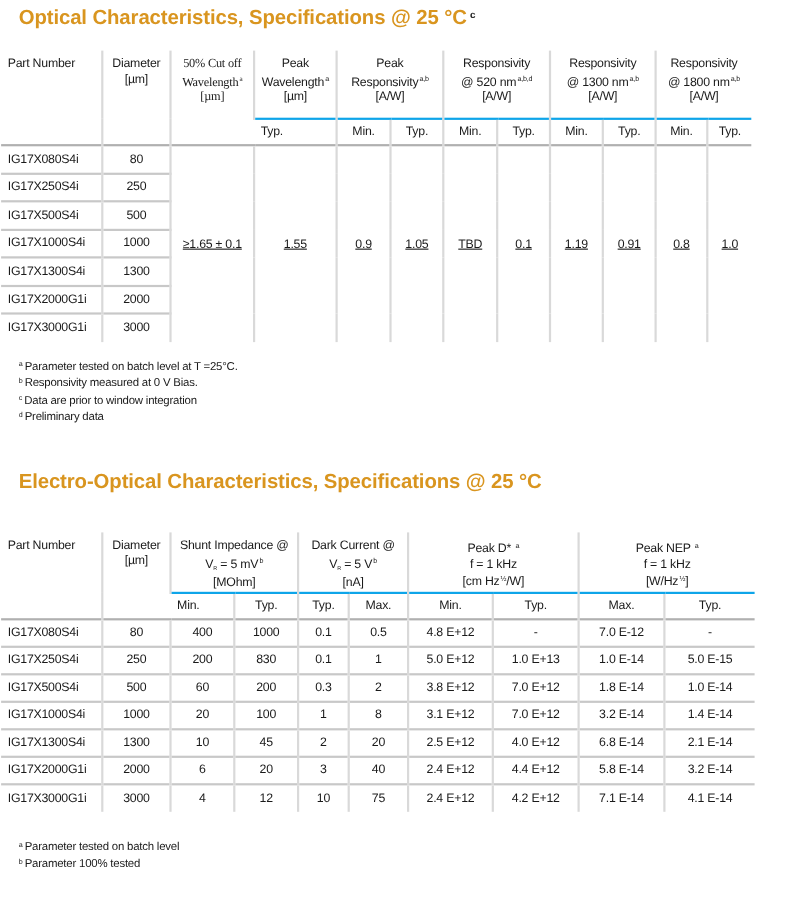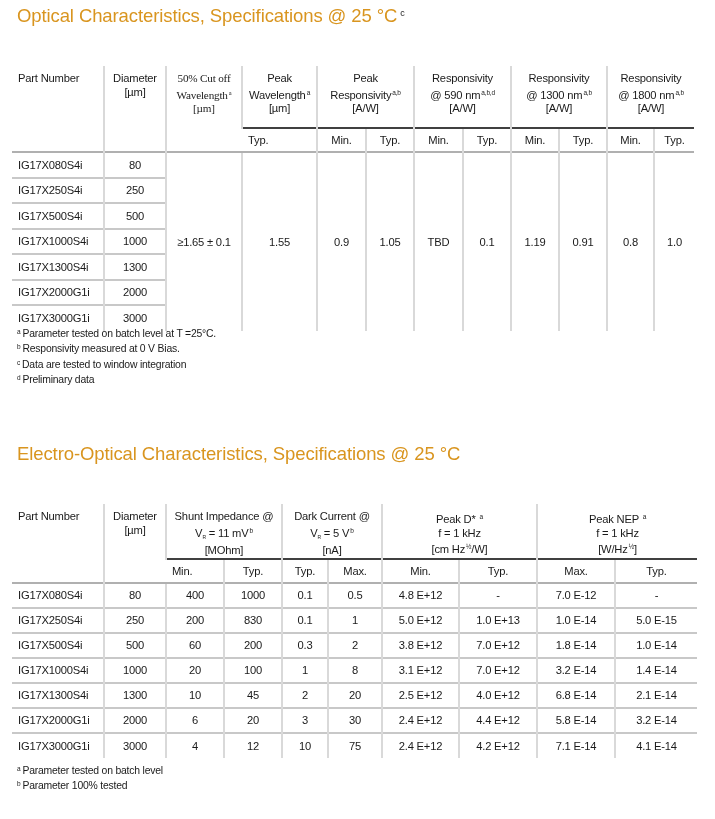--- a/index.html
+++ b/index.html
@@ -4,49 +4,48 @@
 <style>
   * { box-sizing: border-box; margin: 0; padding: 0; }
   html, body { width: 715px; height: 819px; background: #ffffff; overflow: hidden; }
   body { font-family: "Liberation Sans", "DejaVu Sans", sans-serif; color: #1a1a1a; position: relative; }
 
   .section-title {
     position: absolute;
     left: 17px;
     font-size: 18.5px;
     color: #d9951f;
-    font-weight: normal;
+    font-weight: bold;
     letter-spacing: -0.1px;
     white-space: nowrap;
   }
   .section-title sup { font-size: 9px; color: #222; vertical-align: 6px; margin-left: 3px; }
 
   table.spec {
     position: absolute;
-    left: 12px;
+    left: 1px;
     border-collapse: collapse;
     font-size: 11.2px;
     letter-spacing: -0.2px;
-    margin-top: 20px;
   }
   table.spec th, table.spec td {
     font-weight: normal;
     text-align: center;
     vertical-align: top;
     padding: 0;
     border-left: 2px solid #d9d9d9;
     white-space: nowrap;
   }
   table.spec th:first-child, table.spec td:first-child { border-left: none; text-align: left; padding-left: 6px; }
   table.spec .hdr th { line-height: 13.5px; padding-top: 6px; }
-  table.spec .sub th { height: 24px; vertical-align: middle; border-top: 2px solid #404040; }
+  table.spec .sub th { height: 24px; vertical-align: middle; border-top: 2px solid #0ea5e9; }
   table.spec tbody tr td { vertical-align: middle; }
   table.spec tbody tr + tr td.rowcell { border-top: 2px solid #c8c8c8; }
   table.spec tbody tr:first-child td { border-top: 2px solid #b0b0b0; }
-  table.spec td.merged { border-top: 2px solid #b0b0b0; }
+  table.spec td.merged { border-top: 2px solid #b0b0b0; text-decoration: underline; }
   sup.fn { font-size: 6.5px; vertical-align: 4px; margin-left: 1px; }
   sub.s { font-size: 5px; vertical-align: -2px; }
 
   .footnotes {
     position: absolute;
     left: 17px;
     font-size: 10.4px;
     line-height: 13.3px;
     color: #1a1a1a;
     letter-spacing: -0.2px;
@@ -75,21 +74,21 @@
     <col style="width:47px">
       <col style="width:40px">
   </colgroup>
   <thead>
     <tr class="hdr" style="height:62px;">
       <th rowspan="2" style="padding-top:6px;"><span>Part Number</span></th>
       <th rowspan="2" style="padding-top:6px;"><span>Diameter</span><br><span>[µm]</span></th>
       <th rowspan="2" style="padding-top:6px;font-family:Liberation Serif, serif;"><span>50% Cut off</span><br><span>Wavelength</span><sup class="fn">a</sup><br><span>[µm]</span></th>
       <th><span>Peak</span><br><span>Wavelength</span><sup class="fn">a</sup><br><span>[µm]</span></th>
       <th colspan="2"><span>Peak</span><br><span>Responsivity</span><sup class="fn">a,b</sup><br><span>[A/W]</span></th>
-      <th colspan="2"><span>Responsivity</span><br><span>@ 590 nm</span><sup class="fn">a,b,d</sup><br><span>[A/W]</span></th>
+      <th colspan="2"><span>Responsivity</span><br><span>@ 520 nm</span><sup class="fn">a,b,d</sup><br><span>[A/W]</span></th>
       <th colspan="2"><span>Responsivity</span><br><span>@ 1300 nm</span><sup class="fn">a,b</sup><br><span>[A/W]</span></th>
       <th colspan="2"><span>Responsivity</span><br><span>@ 1800 nm</span><sup class="fn">a,b</sup><br><span>[A/W]</span></th>
     </tr>
     <tr class="sub">
       <th>Typ.</th>
       <th>Min.</th>
       <th>Typ.</th>
       <th>Min.</th>
       <th>Typ.</th>
       <th>Min.</th>
@@ -136,46 +135,46 @@
     <tr style="height:25.5px;">
       <td class="rowcell">IG17X3000G1i</td>
       <td class="rowcell">3000</td>
     </tr>
   </tbody>
 </table>
 
 <div class="footnotes" style="top:325px;">
   <div><sup>a</sup><span>Parameter tested on batch level at T =25°C.</span></div>
   <div><sup>b</sup><span>Responsivity measured at 0 V Bias.</span></div>
-  <div><sup>c</sup><span>Data are tested to window integration</span></div>
+  <div><sup>c</sup><span>Data are prior to window integration</span></div>
   <div><sup>d</sup><span>Preliminary data</span></div>
 </div>
 
-<div class="section-title" style="top:443px;">
+<div class="section-title" style="top:427px;">
   <span>Electro-Optical Characteristics, Specifications @ 25 °C</span>
 </div>
 
 <table class="spec" style="top:484px; width:685px;">
   <colgroup>
     <col style="width:92px">
       <col style="width:62px">
     <col style="width:58px">
       <col style="width:58px">
     <col style="width:46px">
       <col style="width:54px">
     <col style="width:77px">
       <col style="width:78px">
     <col style="width:78px">
       <col style="width:82px">
   </colgroup>
   <thead>
     <tr class="hdr" style="height:54px;">
       <th rowspan="2"><span>Part Number</span></th>
       <th rowspan="2"><span>Diameter</span><br><span>[µm]</span></th>
-      <th colspan="2"><span>Shunt Impedance @</span><br><span>V</span><sub class="s">R</sub><span> = 11 mV</span><sup class="fn">b</sup><br><span>[MOhm]</span></th>
+      <th colspan="2"><span>Shunt Impedance @</span><br><span>V</span><sub class="s">R</sub><span> = 5 mV</span><sup class="fn">b</sup><br><span>[MOhm]</span></th>
       <th colspan="2"><span>Dark Current @</span><br><span>V</span><sub class="s">R</sub><span> = 5 V</span><sup class="fn">b</sup><br><span>[nA]</span></th>
       <th colspan="2"><span>Peak D*</span> <sup class="fn">a</sup><br><span>f = 1 kHz</span><br><span>[cm Hz</span><sup class="fn">½</sup><span>/W]</span></th>
       <th colspan="2"><span>Peak NEP</span> <sup class="fn">a</sup><br><span>f = 1 kHz</span><br><span>[W/Hz</span><sup class="fn">½</sup><span>]</span></th>
     </tr>
     <tr class="sub">
       <th>Min.</th>
       <th>Typ.</th>
       <th>Typ.</th>
       <th>Max.</th>
       <th>Min.</th>
@@ -245,21 +244,21 @@
       <td class="rowcell">4.0 E+12</td>
       <td class="rowcell">6.8 E-14</td>
       <td class="rowcell">2.1 E-14</td>
     </tr>
     <tr style="height:25px;">
       <td class="rowcell">IG17X2000G1i</td>
       <td class="rowcell">2000</td>
       <td class="rowcell">6</td>
       <td class="rowcell">20</td>
       <td class="rowcell">3</td>
-      <td class="rowcell">30</td>
+      <td class="rowcell">40</td>
       <td class="rowcell">2.4 E+12</td>
       <td class="rowcell">4.4 E+12</td>
       <td class="rowcell">5.8 E-14</td>
       <td class="rowcell">3.2 E-14</td>
     </tr>
     <tr style="height:25px;">
       <td class="rowcell">IG17X3000G1i</td>
       <td class="rowcell">3000</td>
       <td class="rowcell">4</td>
       <td class="rowcell">12</td>

